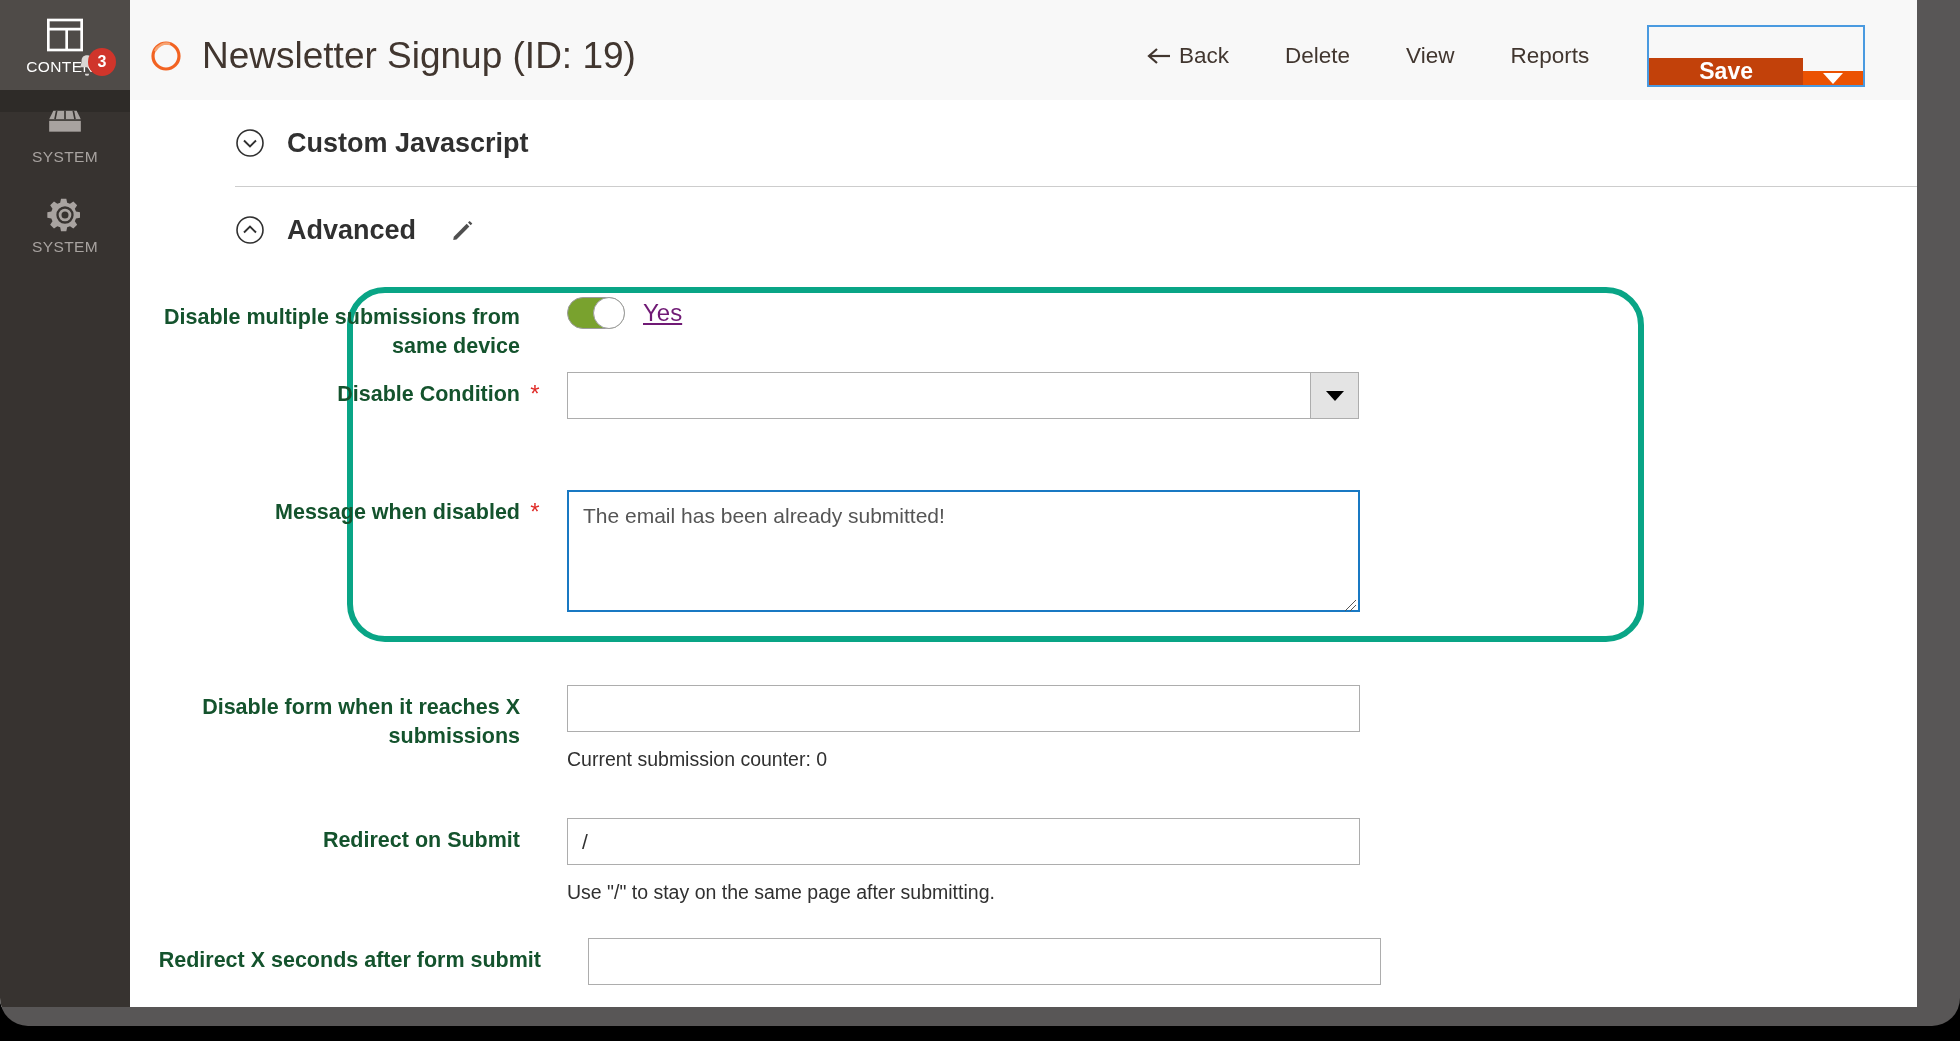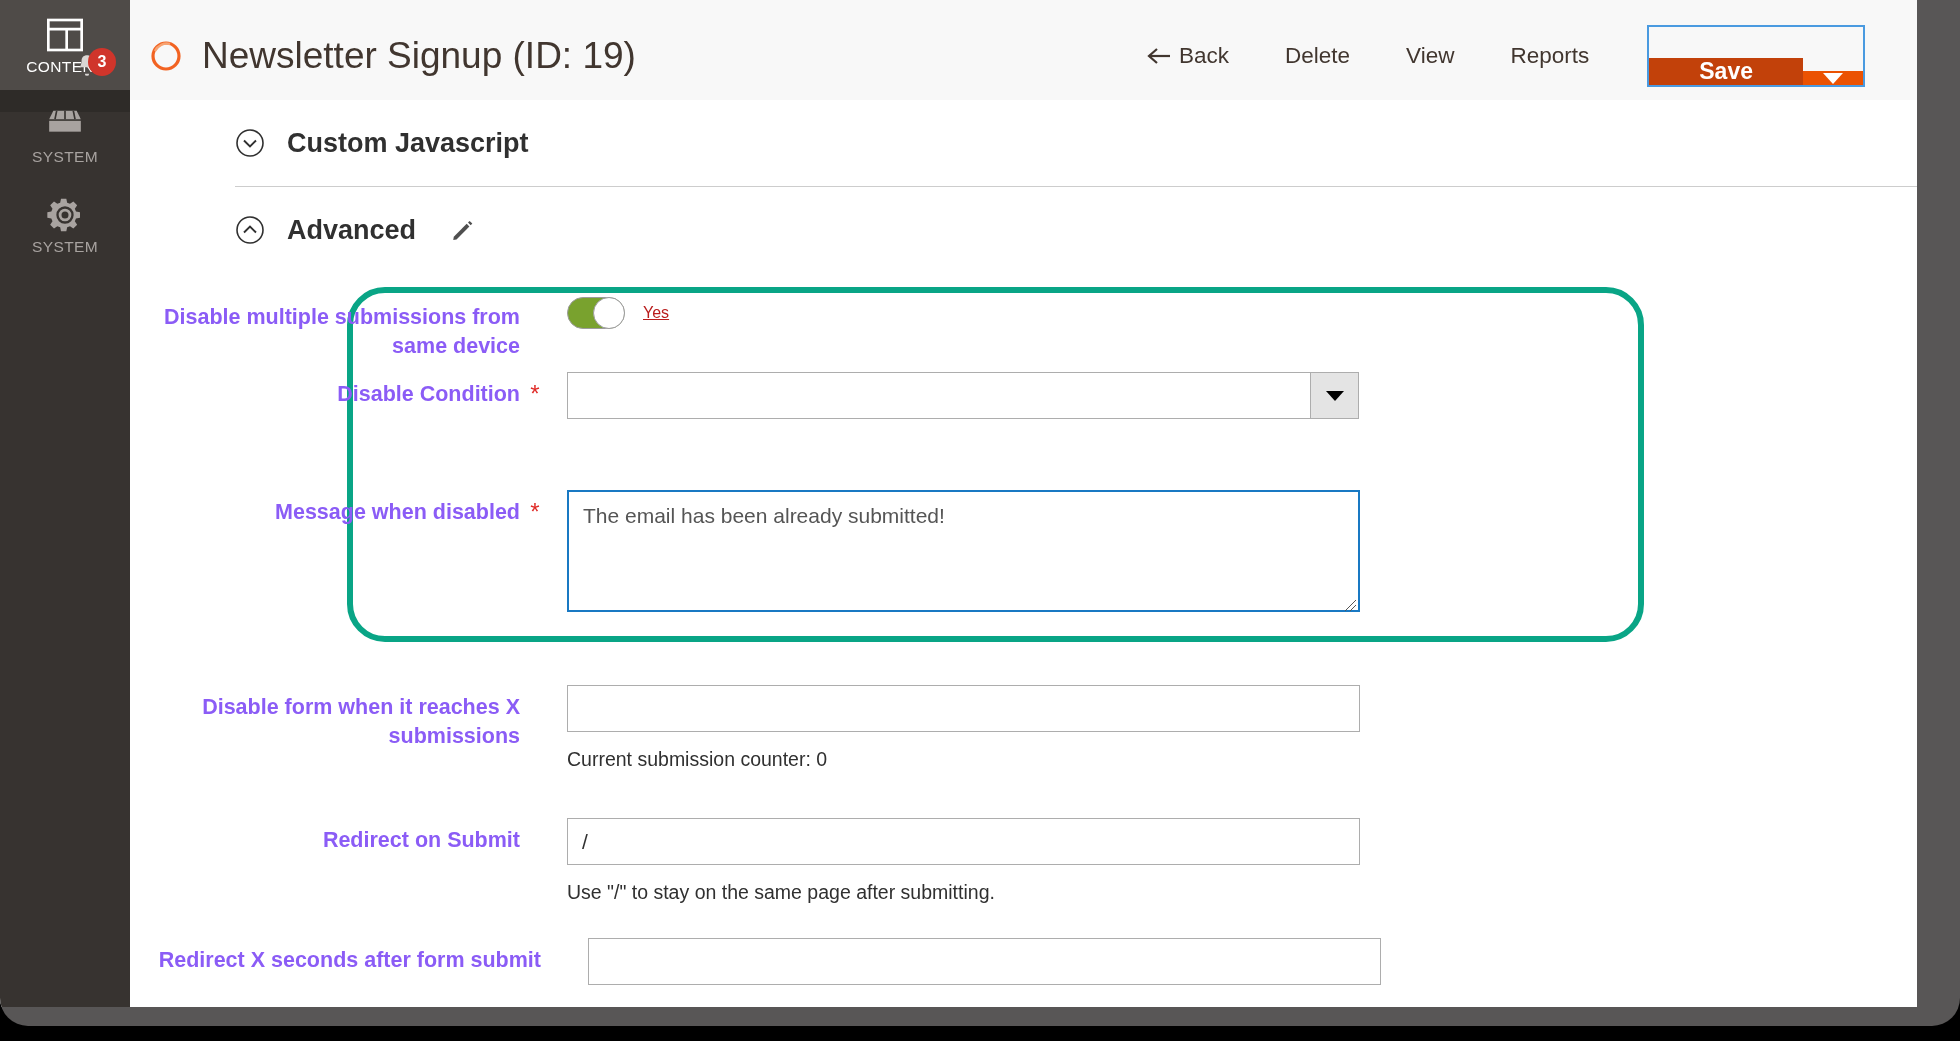--- a/index.html
+++ b/index.html
@@ -178,21 +178,21 @@
   .form-row {
     position: absolute;
     display: flex;
     align-items: flex-start;
   }
   .field-label {
     width: 390px;
     text-align: right;
     font-size: 21.5px;
     font-weight: bold;
-    color: #8b5cf6;
+    color: #14532d;
     line-height: 29px;
     padding-top: 8px;
   }
   .req-star {
     color: #e02b27;
     font-size: 24px;
     font-weight: normal;
     width: 30px;
     text-align: center;
     padding-top: 8px;
@@ -266,22 +266,22 @@
   }
   #device-toggle-knob {
     position: absolute;
     right: -1px; top: -1px;
     width: 32px; height: 32px;
     border-radius: 50%;
     background: #ffffff;
     border: 1px solid #9c9c9c;
   }
   #toggle-value {
-    font-size: 16px;
-    color: #b91c1c;
+    font-size: 24px;
+    color: #701a75;
     text-decoration: underline;
   }
 </style>
 </head>
 <body>
 
 <div id="window-frame">
   <div id="window-viewport">
 
     <div id="admin-sidebar">

